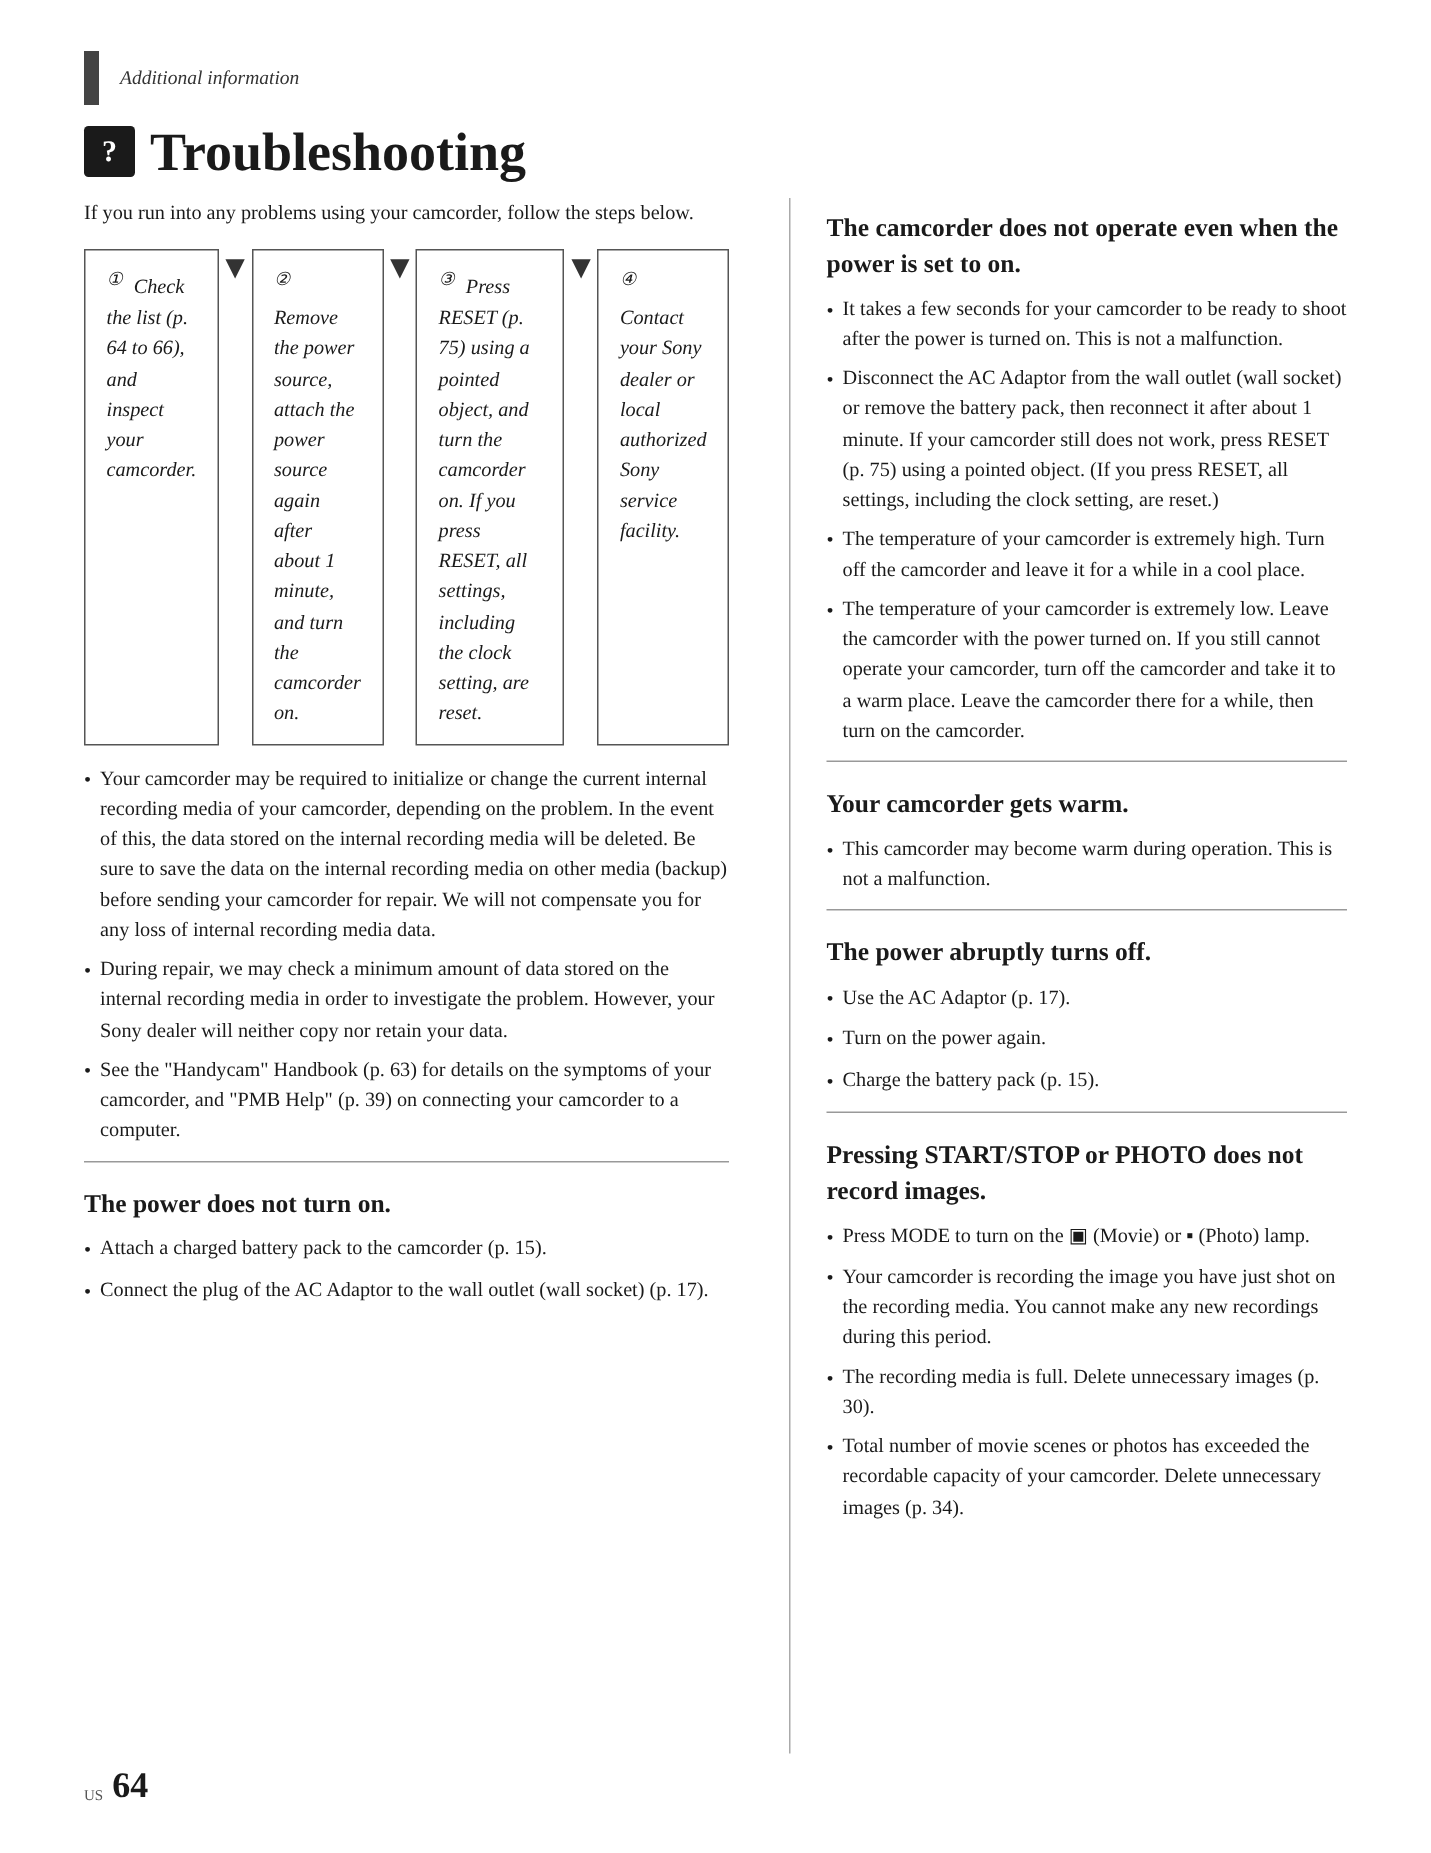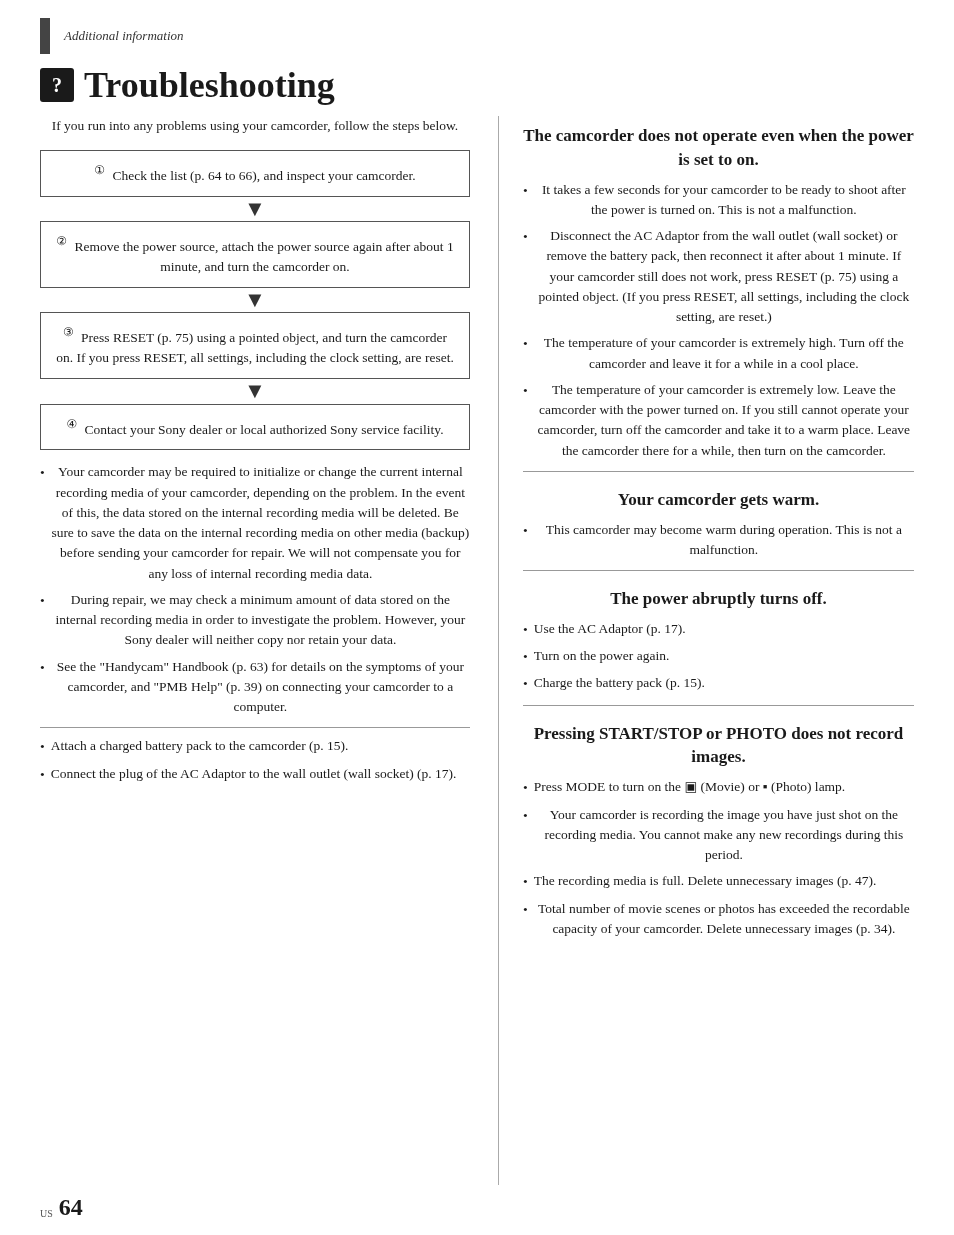--- a/index.html
+++ b/index.html
@@ -7,21 +7,21 @@
       background: #ffffff;
       font-family: Georgia, 'Times New Roman', serif;
       font-size: 13.5px;
       color: #1a1a1a;
       width: 954px;
       min-height: 1235px;
     }
     .page {
       display: flex;
       flex-direction: column;
-      padding: 0;
+      padding: 16px;
       width: 954px;
       min-height: 1235px;
       position: relative;
     }
     
     .header-bar {
       display: flex;
       align-items: center;
       padding: 18px 40px 6px 40px;
       border-bottom: none;
@@ -57,22 +57,21 @@
       font-size: 20px;
       font-weight: bold;
       border-radius: 3px;
       flex-shrink: 0;
     }
     
     .content-area {
       display: flex;
       flex: 1;
       padding: 0 40px;
-      gap: 28px;
-      text-align: center;
+      gap: 40px;
     }
     .left-col {
       flex: 0 0 430px;
       max-width: 430px;
     }
     .right-col {
       flex: 1;
       border-left: 1.5px solid #aaa;
       padding-left: 24px;
     }
@@ -143,21 +142,22 @@
       vertical-align: top;
       line-height: 1;
     }
     .page-number {
       font-size: 24px;
       font-weight: bold;
       line-height: 1;
     }
     .steps-container {
       display: flex;
-      flex-direction: column;
+      flex-direction: row;
+      font-style: italic;
     }
     .right-col-section {
       margin-bottom: 4px;
     }
   </style>
 </head>
 <body>
 
 <div class="page">
 
@@ -215,20 +215,21 @@
         </div>
         <div class="bullet-item">
           <span class="bullet-dot">•</span>
           <span>See the "Handycam" Handbook (p. 63) for details on the symptoms of your camcorder, and "PMB Help" (p. 39) on connecting your camcorder to a computer.</span>
         </div>
       </div>
 
       <hr class="section-divider">
 
       <div class="right-col-section">
+        <div class="section-heading">The power does not turn on.</div>
         <div class="bullet-item">
           <span class="bullet-dot">•</span>
           <span>Attach a charged battery pack to the camcorder (p. 15).</span>
         </div>
         <div class="bullet-item">
           <span class="bullet-dot">•</span>
           <span>Connect the plug of the AC Adaptor to the wall outlet (wall socket) (p. 17).</span>
         </div>
       </div>
 
@@ -291,21 +292,21 @@
         <div class="bullet-item">
           <span class="bullet-dot">•</span>
           <span>Press MODE to turn on the ▣ (Movie) or ▪ (Photo) lamp.</span>
         </div>
         <div class="bullet-item">
           <span class="bullet-dot">•</span>
           <span>Your camcorder is recording the image you have just shot on the recording media. You cannot make any new recordings during this period.</span>
         </div>
         <div class="bullet-item">
           <span class="bullet-dot">•</span>
-          <span>The recording media is full. Delete unnecessary images (p. 47).</span>
+          <span>The recording media is full. Delete unnecessary images (p. 30).</span>
         </div>
         <div class="bullet-item">
           <span class="bullet-dot">•</span>
           <span>Total number of movie scenes or photos has exceeded the recordable capacity of your camcorder. Delete unnecessary images (p. 34).</span>
         </div>
       </div>
 
     </div>
   </div>
 

